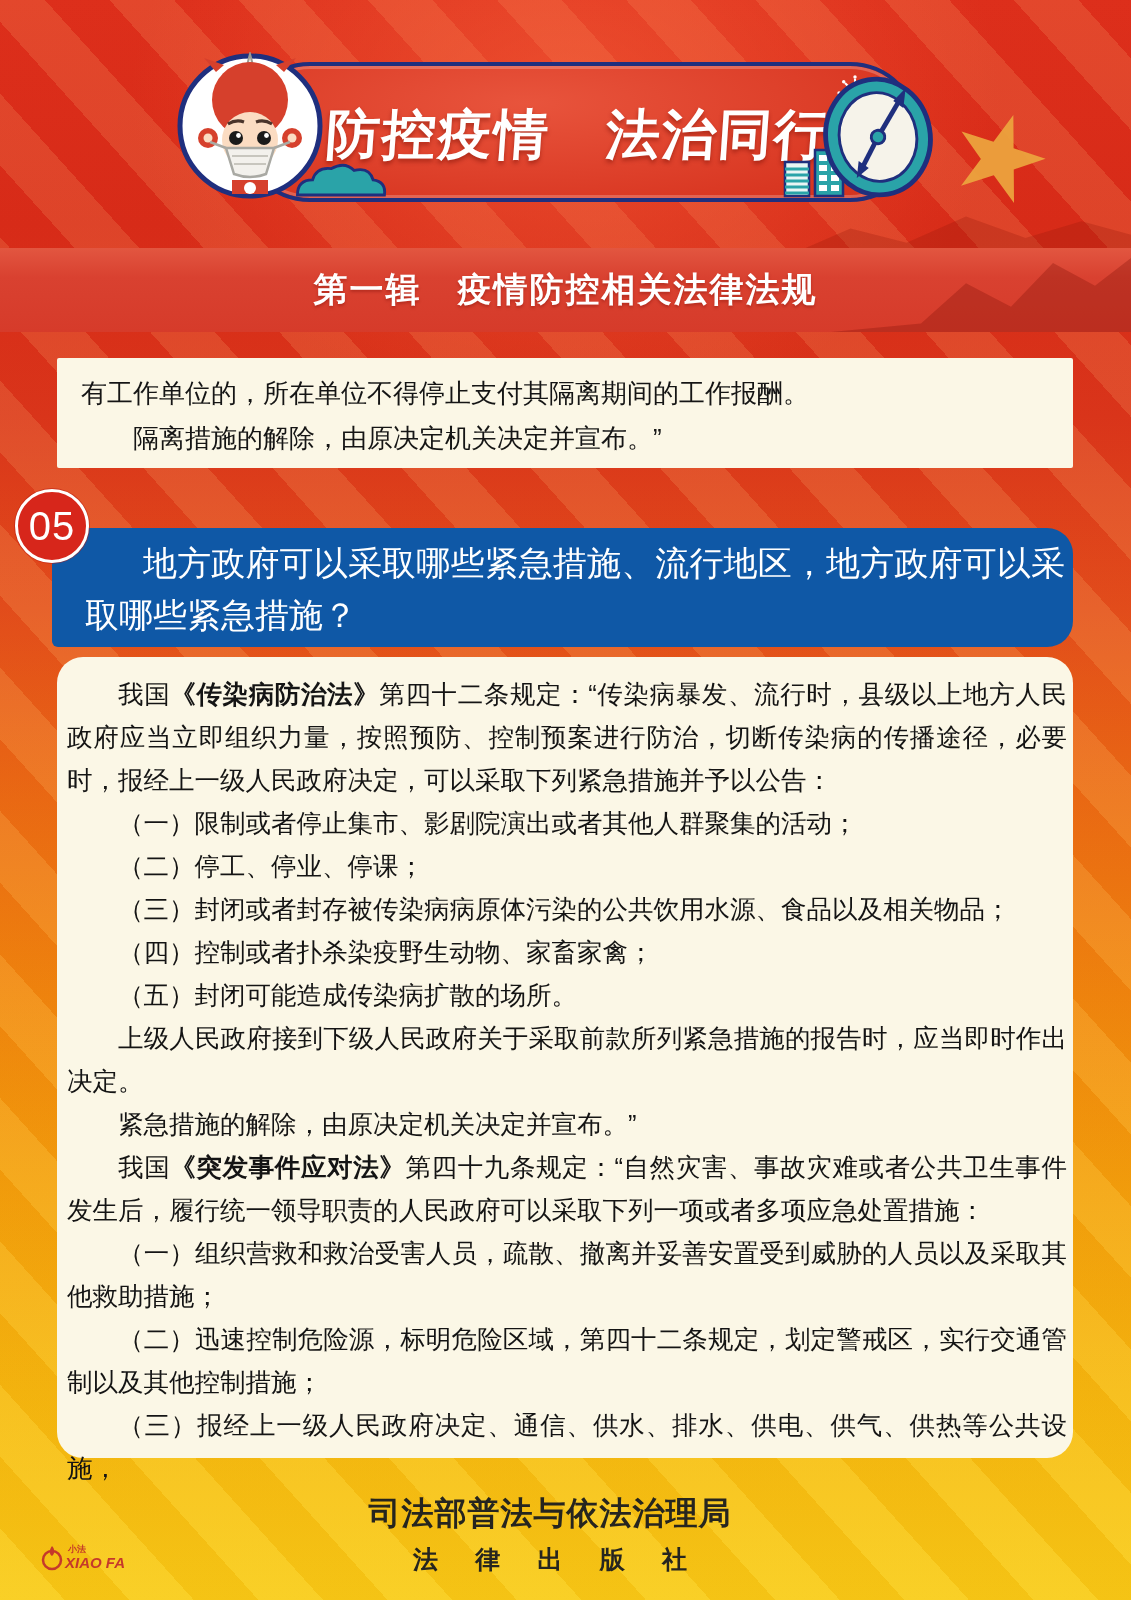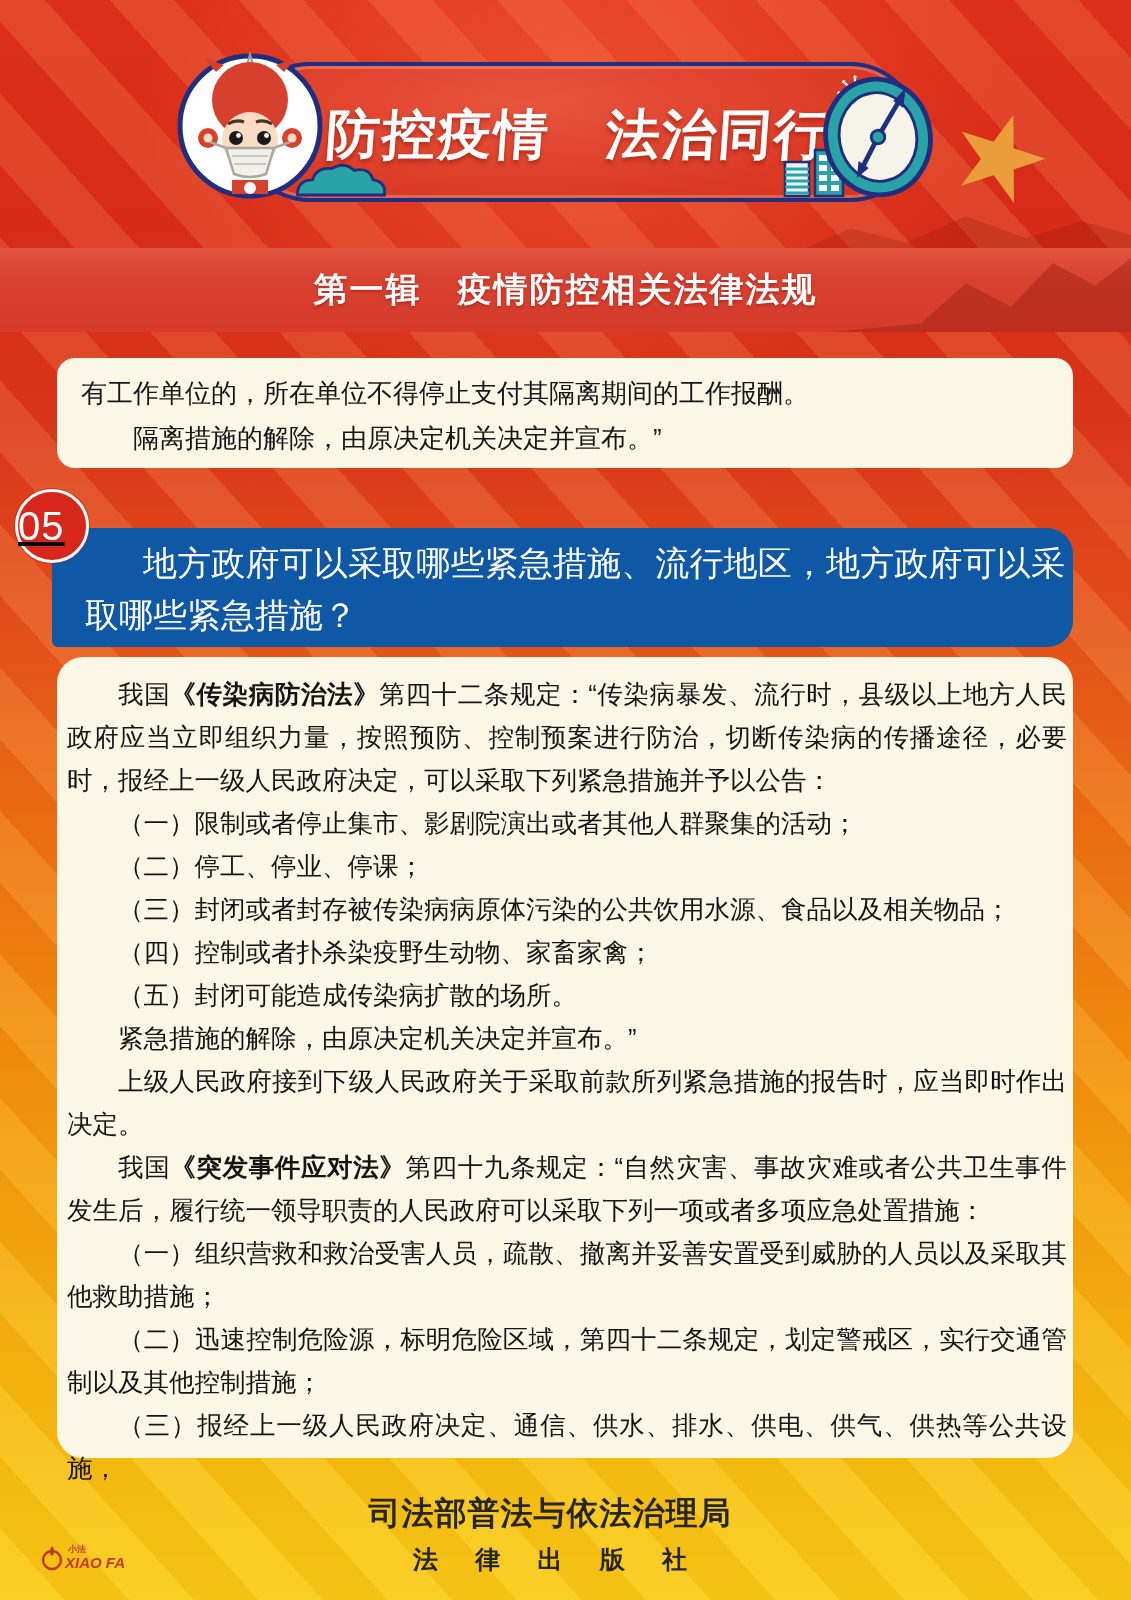--- a/index.html
+++ b/index.html
@@ -36,32 +36,32 @@
       background:linear-gradient(180deg,#E25640 0%,#D94130 35%,#D63B2A 100%);
       display:flex;align-items:center;justify-content:center;}
   .strip-mtn{position:absolute;right:0;top:0;width:300px;height:84px;
       clip-path:polygon(100% 100%,100% 12%,88% 45%,74% 18%,60% 70%,45% 42%,30% 90%,0 100%);
       background:rgba(130,20,10,0.32);}
   .strip-title{position:relative;font-size:34px;font-weight:bold;color:#fff;letter-spacing:2px;
       text-shadow:0 2px 3px rgba(110,10,0,0.35);}
 
   
   .intro-box{position:absolute;left:57px;top:358px;width:1016px;height:110px;background:#FBF7E6;
-      border-radius:18px;box-sizing:border-box;padding:13px 24px 0 24px;}
+      border-radius:2px;box-sizing:border-box;padding:13px 24px 0 24px;}
   .intro-line{margin:0;font-size:26px;line-height:45px;color:#151515;}
   .intro-line.indent{text-indent:52px;}
 
   
   .question-box{position:absolute;left:52px;top:528px;width:1021px;height:119px;background:#0F58A6;
       border-radius:6px 26px 26px 6px;box-sizing:border-box;padding:9px 8px 0 33px;}
   .question-text{margin:0;font-size:34px;line-height:52px;color:#fff;text-indent:58px;
       text-align:justify;}
   .badge{position:absolute;left:15px;top:489px;width:74px;height:74px;border-radius:50%;
       background:#D7261B;border:3px solid #fff;box-sizing:border-box;display:flex;align-items:center;
-      box-shadow:0 0 0 1px rgba(190,30,18,.55);text-decoration:underline;}
+      justify-content:center;box-shadow:0 0 0 1px rgba(190,30,18,.55);}
   .badge span{color:#fff;font-size:40px;font-weight:400;letter-spacing:1px;}
 
   
   .answer-box{position:absolute;left:57px;top:657px;width:1016px;height:801px;background:#FBF7E6;
       border-radius:26px;box-sizing:border-box;padding:16px 6px 0 10px;}
   .ans-p{margin:0;font-size:25.5px;line-height:43px;color:#141414;text-align:justify;
       text-indent:51px;}
   .ans-p .bold{font-weight:bold;}
 
   
@@ -187,22 +187,22 @@
   </div>
 
   <div class="answer-box">
     <div id="answer-paragraphs">
         <p class="ans-p"><span>我国</span><span class="bold">《传染病防治法》</span><span>第四十二条规定：“传染病暴发、流行时，县级以上地方人民政府应当立即组织力量，按照预防、控制预案进行防治，切断传染病的传播途径，必要时，报经上一级人民政府决定，可以采取下列紧急措施并予以公告：</span></p>
         <p class="ans-p"><span>（一）限制或者停止集市、影剧院演出或者其他人群聚集的活动；</span></p>
         <p class="ans-p"><span>（二）停工、停业、停课；</span></p>
         <p class="ans-p"><span>（三）封闭或者封存被传染病病原体污染的公共饮用水源、食品以及相关物品；</span></p>
         <p class="ans-p"><span>（四）控制或者扑杀染疫野生动物、家畜家禽；</span></p>
         <p class="ans-p"><span>（五）封闭可能造成传染病扩散的场所。</span></p>
+        <p class="ans-p"><span>上级人民政府接到下级人民政府关于采取前款所列紧急措施的报告时，应当即时作出决定。</span></p>
         <p class="ans-p"><span>紧急措施的解除，由原决定机关决定并宣布。”</span></p>
-        <p class="ans-p"><span>上级人民政府接到下级人民政府关于采取前款所列紧急措施的报告时，应当即时作出决定。</span></p>
         <p class="ans-p"><span>我国</span><span class="bold">《突发事件应对法》</span><span>第四十九条规定：“自然灾害、事故灾难或者公共卫生事件发生后，履行统一领导职责的人民政府可以采取下列一项或者多项应急处置措施：</span></p>
         <p class="ans-p"><span>（一）组织营救和救治受害人员，疏散、撤离并妥善安置受到威胁的人员以及采取其他救助措施；</span></p>
         <p class="ans-p"><span>（二）迅速控制危险源，标明危险区域，第四十二条规定，划定警戒区，实行交通管制以及其他控制措施；</span></p>
         <p class="ans-p"><span>（三）报经上一级人民政府决定、通信、供水、排水、供电、供气、供热等公共设施，</span></p>
       </div>
   </div>
 
   <div class="footer">
     <svg class="logo" viewBox="0 0 100 44">
       <circle cx="14" cy="26" r="9" fill="none" stroke="#C5392B" stroke-width="2.5"></circle>

